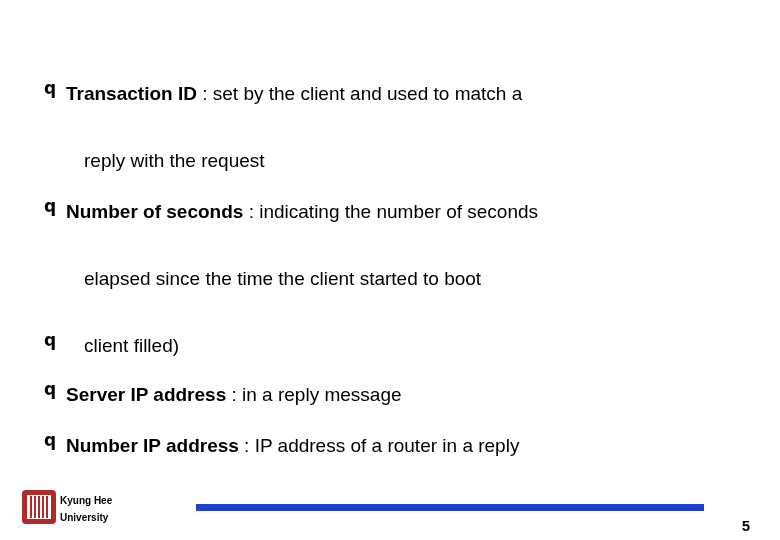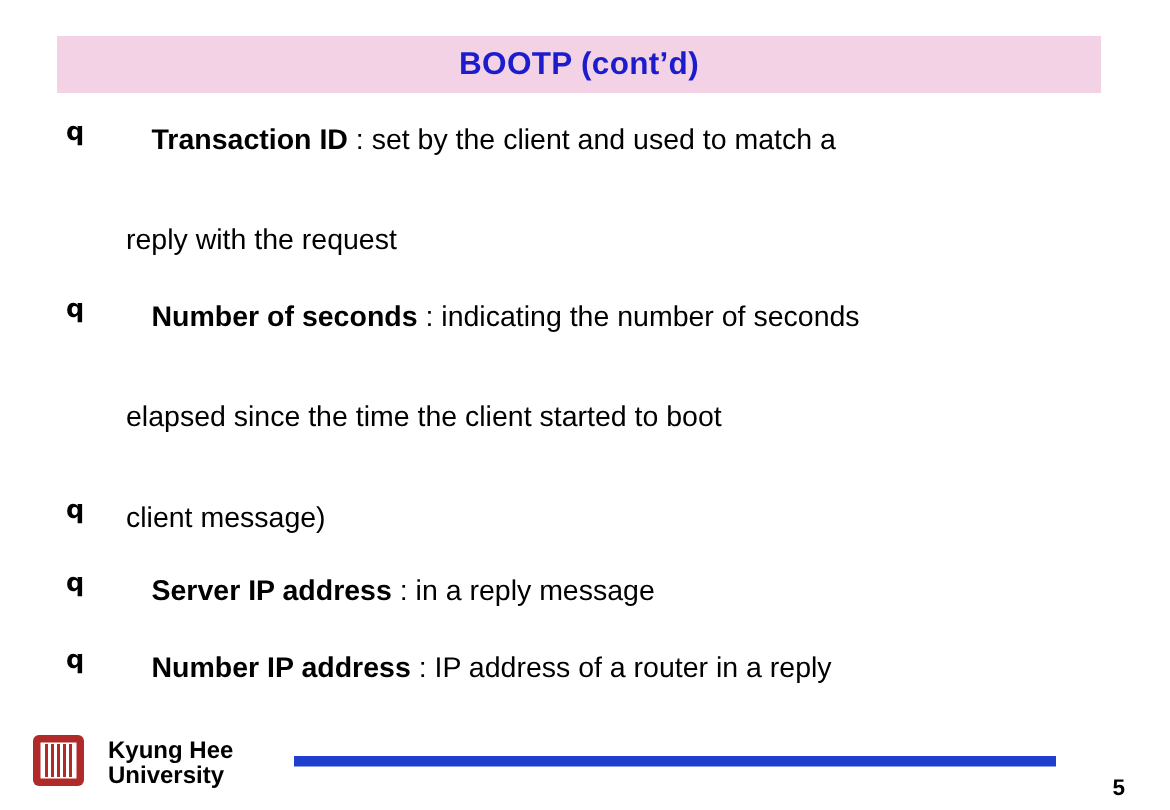--- a/index.html
+++ b/index.html
@@ -69,21 +69,20 @@
   .bullet .line2 {
     padding-left: 40px;
     font-size: 19px;
     color: #000000;
     line-height: 35px;
     white-space: nowrap;
     margin-top: 32px;
   }
   .b-strong {
     font-weight: bold;
-    margin-left: 35px;
   }
   .b-normal {
     font-weight: normal;
   }
   
   #bullet-0 { margin-bottom: 16px; }
   #bullet-1 { margin-bottom: 16px; }
   #bullet-2 { margin-bottom: 14px; }
   #bullet-3 { margin-bottom: 16px; }
   #bullet-4 { margin-bottom: 0px; }
@@ -121,25 +120,24 @@
     background:
       repeating-linear-gradient(90deg, #ffffff 0 2px, #b02a2a 2px 4px),
       #b02a2a;
     border: 1px solid #ffffff;
     box-sizing: border-box;
   }
   .footer-name {
     position: absolute;
     left: 60px;
     bottom: 14px;
-    font-size: 16px;
+    font-size: 10px;
     font-weight: bold;
     color: #000000;
     line-height: 17px;
-    margin-left: 12px;
   }
   .footer-rule {
     position: absolute;
     left: 196px;
     bottom: 29px;
     width: 508px;
     height: 7px;
     background: #1f3fcf;
   }
   .page-num {
@@ -149,41 +147,38 @@
     font-size: 15px;
     font-weight: bold;
     color: #000000;
   }
 </style>
 </head>
 <body>
 
 <div class="slide">
 
-  <div class="title-bar">
-    <div class="title-text">BOOTP (cont’d)</div>
-  </div>
 
   <div class="bullets">
 
     <div class="bullet" id="bullet-0">
       <span class="marker">q</span>
       <div class="line"><span class="b-strong">Transaction ID</span><span class="b-normal"> : </span><span class="b-normal">set by the client and used to match a</span></div>
       <div class="line2">reply with the request</div>
     </div>
 
     <div class="bullet" id="bullet-1">
       <span class="marker">q</span>
       <div class="line"><span class="b-strong">Number of seconds</span><span class="b-normal"> : </span><span class="b-normal">indicating the number of seconds</span></div>
       <div class="line2">elapsed since the time the client started to boot</div>
     </div>
 
     <div class="bullet" id="bullet-2">
       <span class="marker">q</span>
-      <div class="line2">client message)</div>
+      <div class="line2">client filled)</div>
     </div>
 
     <div class="bullet" id="bullet-3">
       <span class="marker">q</span>
       <div class="line"><span class="b-strong">Server IP address</span><span class="b-normal"> : </span><span class="b-normal">in a reply message</span></div>
     </div>
 
     <div class="bullet" id="bullet-4">
       <span class="marker">q</span>
       <div class="line"><span class="b-strong">Number IP address</span><span class="b-normal"> : </span><span class="b-normal">IP address of a router in a reply</span></div>

